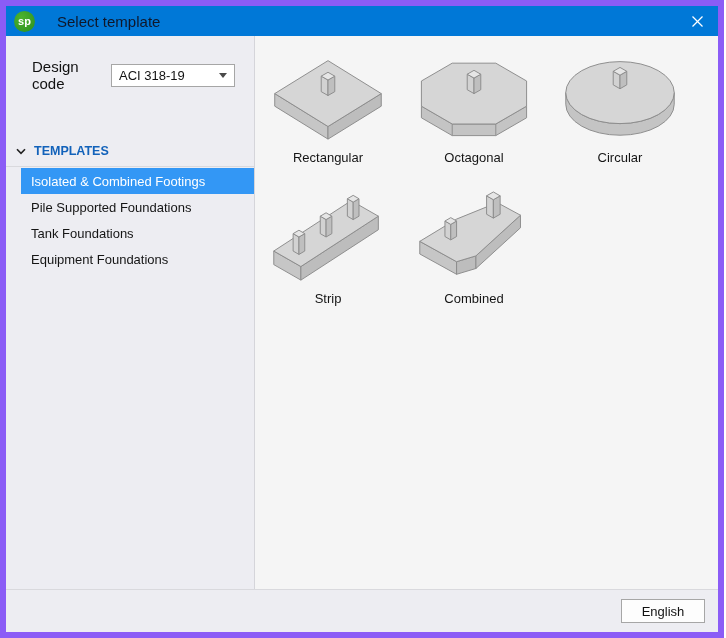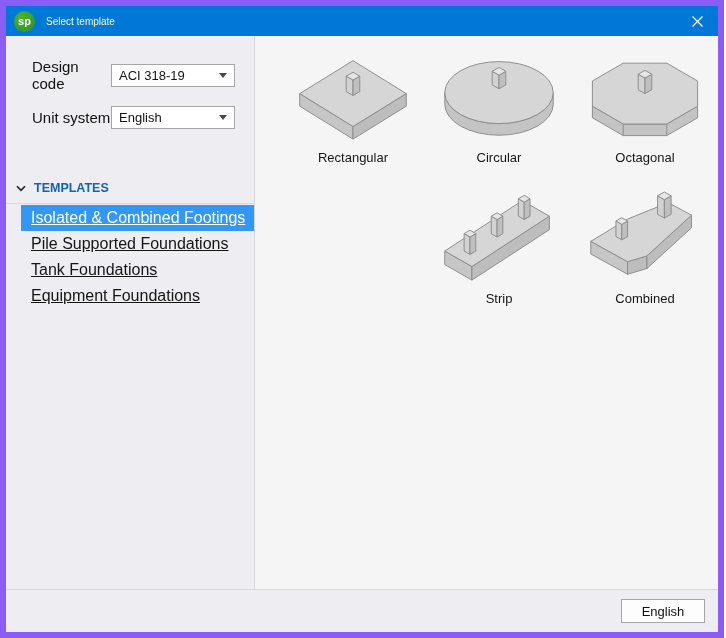--- a/index.html
+++ b/index.html
@@ -8,39 +8,39 @@
     position:relative;width:724px;height:638px;
     border:6px solid #8b5cf6;background:#EDEDF2;
     font-family:"Liberation Sans",sans-serif;
     display:flex;flex-direction:column;overflow:hidden;
   }
   
   .titlebar{height:30px;background:#0078D7;display:flex;align-items:center;padding-left:8px;flex:0 0 auto;}
   .logo{width:21px;height:21px;border-radius:50%;
     background:radial-gradient(circle at 35% 30%,#4DB32E,#2B8F1E);
     color:#fff;font-weight:bold;font-size:11px;line-height:21px;text-align:center;flex:0 0 auto;}
-  .title{color:#fef9c3;font-size:10px;margin-left:11px;}
+  .title{color:#0f172a;font-size:15px;margin-left:22px;}
   .close-btn{margin-left:auto;width:42px;height:30px;display:flex;align-items:center;justify-content:center;}
   
   .body{flex:1 1 auto;display:flex;min-height:0;}
   .left-panel{width:249px;flex:0 0 249px;background:#EDEDF2;border-right:1px solid #D5D5DA;padding-top:22px;}
   .field-row{display:flex;align-items:center;margin:0 0 14px 26px;}
   .field-row label{width:79px;font-size:15px;color:#121212;}
   .select{width:124px;height:23px;background:#fff;border:1px solid #A6A6A6;
     display:flex;align-items:center;justify-content:space-between;padding:8px 7px;font-size:13px;color:#121212;}
   .dd-arrow{width:0;height:0;border-left:4px solid transparent;border-right:4px solid transparent;border-top:5px solid #4A4A4A;}
   .templates-header{margin:52px 0 0 10px;display:flex;align-items:center;gap:8px;
     color:#1262BA;font-weight:bold;font-size:12.5px;}
   .separator{height:1px;background:#D9D9DD;margin-top:8px;}
   .tpl-list{list-style:none;margin:1px 0 0 0;padding:0;}
-  .tpl-list li{height:26px;display:flex;align-items:center;padding-left:25px;font-size:16px;color:#151515;cursor:default;text-decoration:underline;}
+  .tpl-list li{height:26px;display:flex;align-items:center;padding-left:25px;font-size:13px;color:#151515;cursor:default;}
   .tpl-list li.selected{background:#3397F5;color:#fff;margin-left:15px;padding-left:10px;}
   
   .right-panel{flex:1 1 auto;background:#F5F5F5;padding-top:14px;}
-  .cards-row{display:flex;justify-content:flex-end;}
+  .cards-row{display:flex;}
   .cards-row.second{margin-top:26px;}
   .card{width:146px;display:flex;flex-direction:column;align-items:center;cursor:default;}
   .card svg{width:118px;height:92px;display:block;}
   .card .card-label{margin-top:8px;font-size:13px;color:#151515;}
   
   .footer{flex:0 0 43px;border-top:1px solid #D9D9DD;background:#EDEDF2;
     display:flex;align-items:center;justify-content:flex-end;padding-right:13px;}
   .cancel-btn{width:84px;height:24px;background:#FDFDFD;border:1px solid #A6A6A6;
     font-size:13px;color:#121212;font-family:"Liberation Sans",sans-serif;}
 </style>
@@ -65,27 +65,20 @@
     <div class="left-panel">
 
       <div class="field-row">
         <label>Design code</label>
         <div class="select">
           <span>ACI 318-19</span>
           <span class="dd-arrow"></span>
         </div>
       </div>
 
-      <div class="field-row">
-        <label>Unit system</label>
-        <div class="select">
-          <span>English</span>
-          <span class="dd-arrow"></span>
-        </div>
-      </div>
 
       <div class="templates-header">
         <svg width="10" height="7" viewBox="0 0 10 7">
           <polyline points="1,1.2 5,5.4 9,1.2" fill="none" stroke="#222" stroke-width="1.6"></polyline>
         </svg>
         <span>TEMPLATES</span>
       </div>
       <div class="separator"></div>
 
       <ul class="tpl-list">
@@ -110,43 +103,43 @@
               <polygon points="67,27 67,43 60,47 60,31" fill="#BFBFBF"></polygon>
               <polygon points="53,27 60,23 67,27 60,31" fill="#E6E6E6"></polygon>
             </g>
           </svg>
           <div class="card-label">Rectangular</div>
         </div>
 
         <div class="card">
           <svg viewBox="0 0 120 95">
             <g stroke="#8C8C8C" stroke-width="1" stroke-linejoin="round">
-              <path d="M4,44 L4,56 A56 32 0 0 0 116 56 L116,44 A56 32 0 0 1 4,44 Z" fill="#C4C4C4"></path>
-              <ellipse cx="60" cy="44" rx="56" ry="32" fill="#D6D6D6"></ellipse>
-              <polygon points="53,22 53,36 60,40 60,26" fill="#D2D2D2"></polygon>
-              <polygon points="67,22 67,36 60,40 60,26" fill="#BFBFBF"></polygon>
-              <polygon points="53,22 60,18 67,22 60,26" fill="#E6E6E6"></polygon>
-            </g>
-          </svg>
-          <div class="card-label">Circular</div>
-        </div>
-
-        <div class="card">
-          <svg viewBox="0 0 120 95">
-            <g stroke="#8C8C8C" stroke-width="1" stroke-linejoin="round">
               <path d="M5.7,58 L5.7,70 L37.5,88.4 L82.5,88.4 L114.3,70 L114.3,58 L82.5,76.4 L37.5,76.4 Z" fill="#C4C4C4"></path>
               <line x1="37.5" y1="76.4" x2="37.5" y2="88.4"></line>
               <line x1="82.5" y1="76.4" x2="82.5" y2="88.4"></line>
               <polygon points="37.5,13.6 82.5,13.6 114.3,32 114.3,58 82.5,76.4 37.5,76.4 5.7,58 5.7,32" fill="#D6D6D6"></polygon>
               <polygon points="53,25 53,41 60,45 60,29" fill="#D2D2D2"></polygon>
               <polygon points="67,25 67,41 60,45 60,29" fill="#BFBFBF"></polygon>
               <polygon points="53,25 60,21 67,25 60,29" fill="#E6E6E6"></polygon>
             </g>
           </svg>
           <div class="card-label">Octagonal</div>
+        </div>
+
+        <div class="card">
+          <svg viewBox="0 0 120 95">
+            <g stroke="#8C8C8C" stroke-width="1" stroke-linejoin="round">
+              <path d="M4,44 L4,56 A56 32 0 0 0 116 56 L116,44 A56 32 0 0 1 4,44 Z" fill="#C4C4C4"></path>
+              <ellipse cx="60" cy="44" rx="56" ry="32" fill="#D6D6D6"></ellipse>
+              <polygon points="53,22 53,36 60,40 60,26" fill="#D2D2D2"></polygon>
+              <polygon points="67,22 67,36 60,40 60,26" fill="#BFBFBF"></polygon>
+              <polygon points="53,22 60,18 67,22 60,26" fill="#E6E6E6"></polygon>
+            </g>
+          </svg>
+          <div class="card-label">Circular</div>
         </div>
       </div>
 
       <div class="cards-row second">
 
         <div class="card">
           <svg viewBox="0 0 120 95">
             <g stroke="#8C8C8C" stroke-width="1" stroke-linejoin="round">
               <polygon points="4,62 4,76 32,92 32,78" fill="#C6C6C6"></polygon>
               <polygon points="32,78 32,92 112,40 112,26" fill="#BDBDBD"></polygon>

